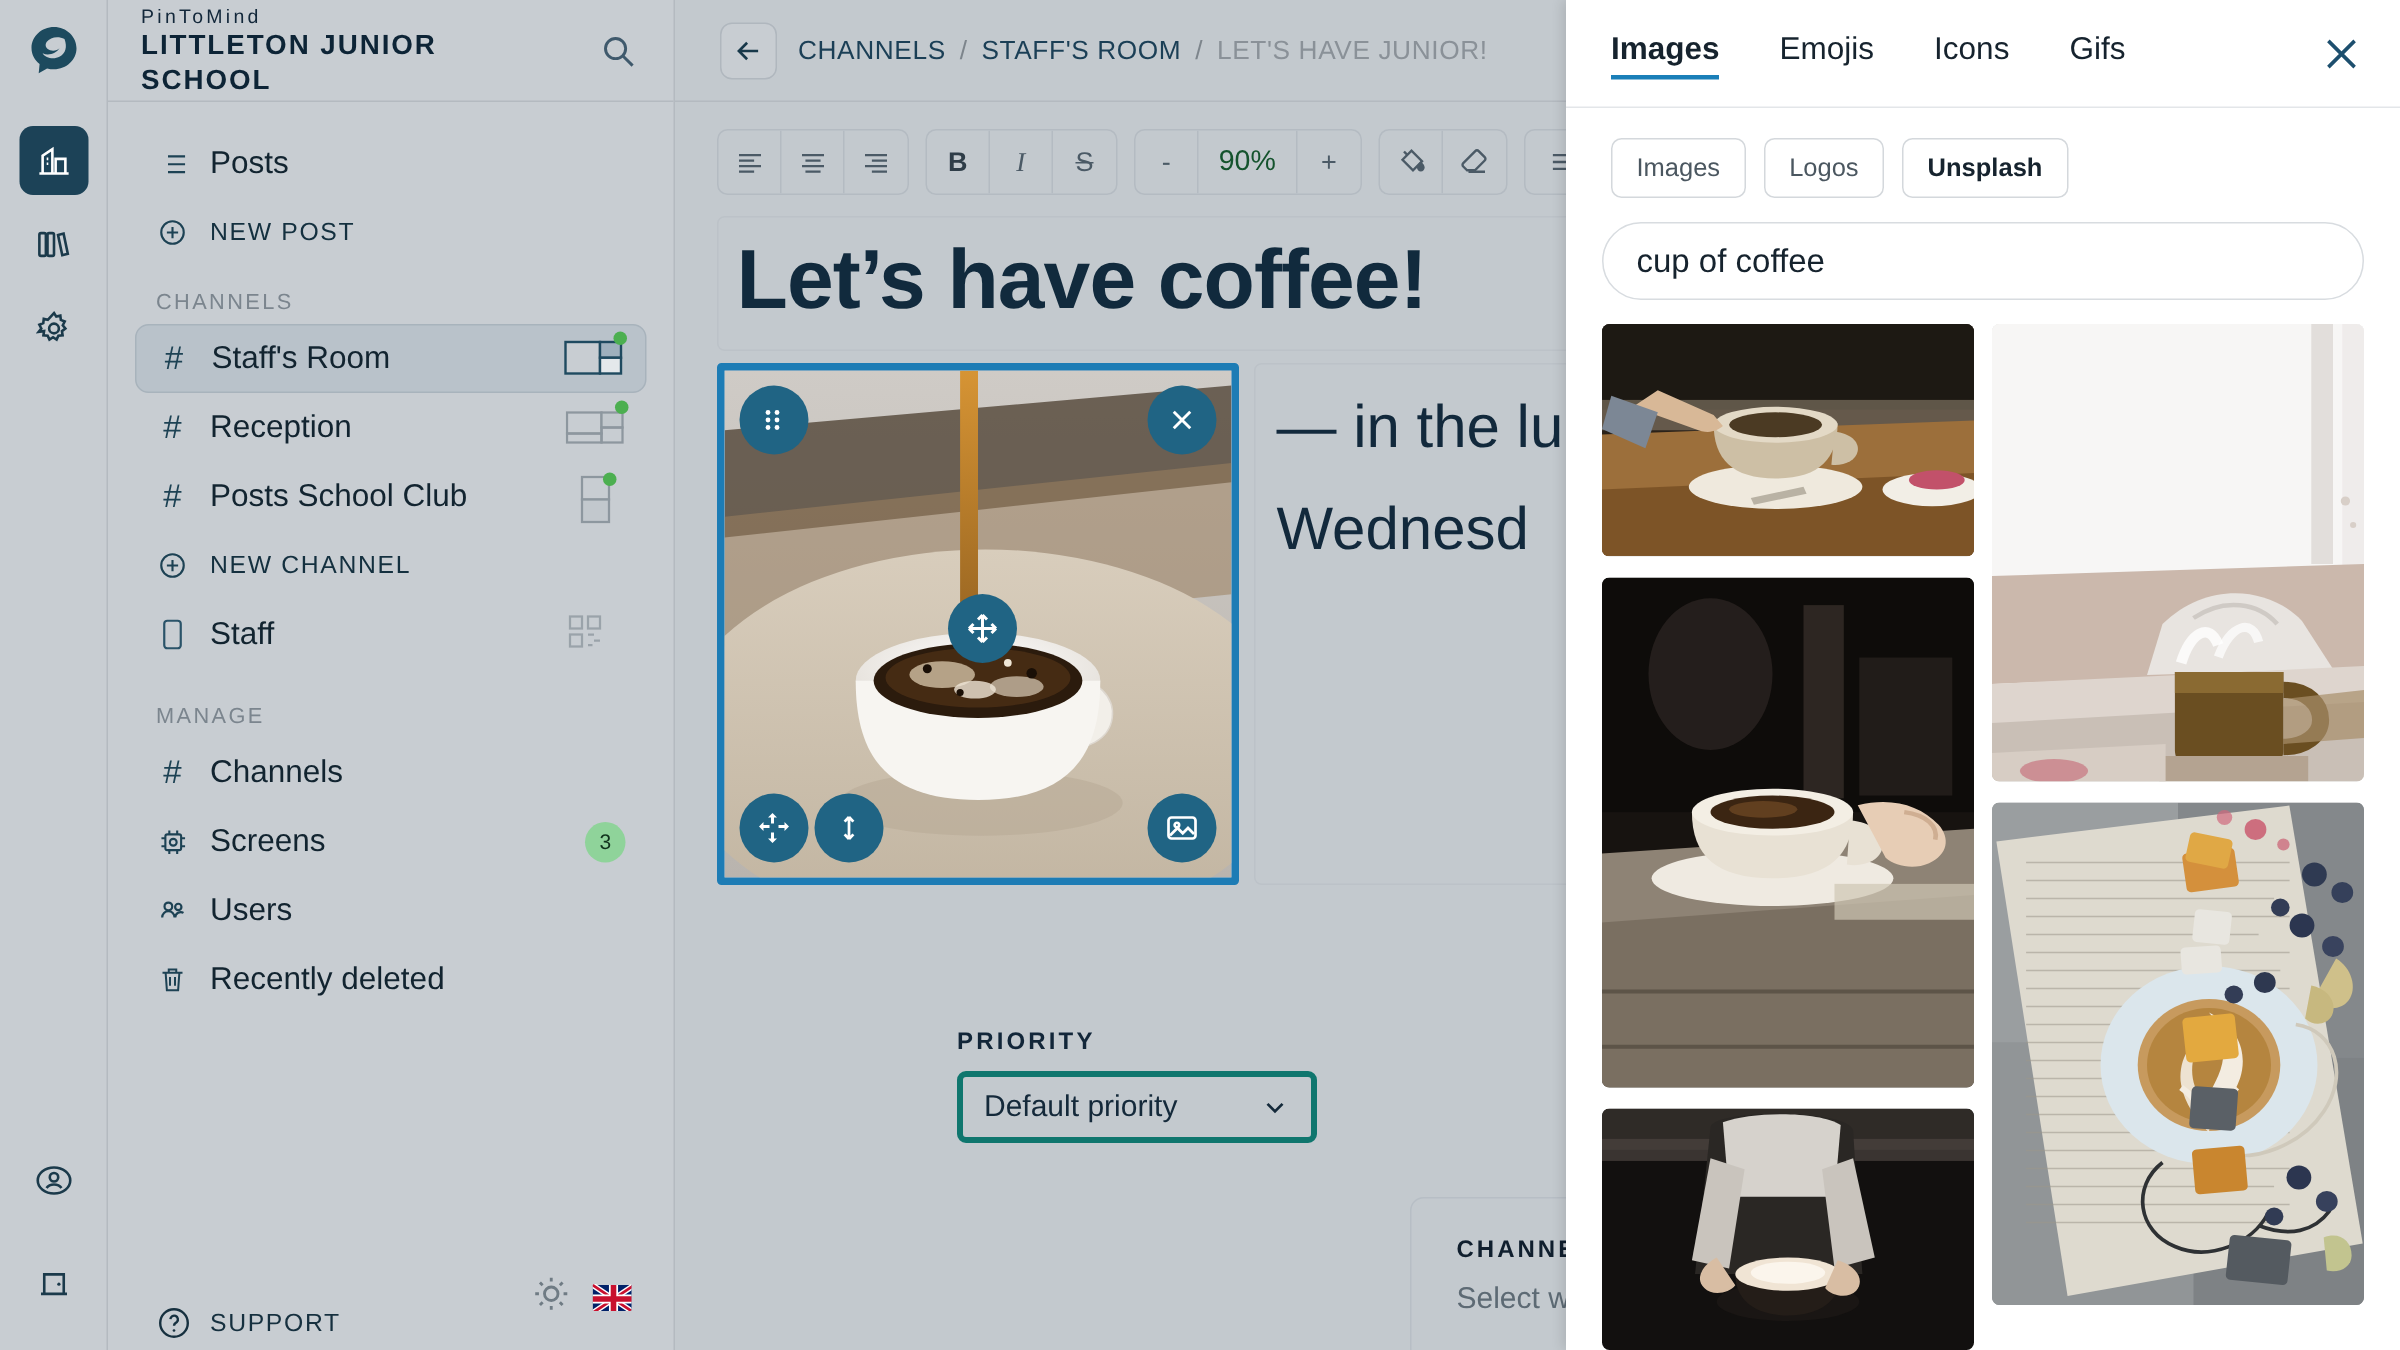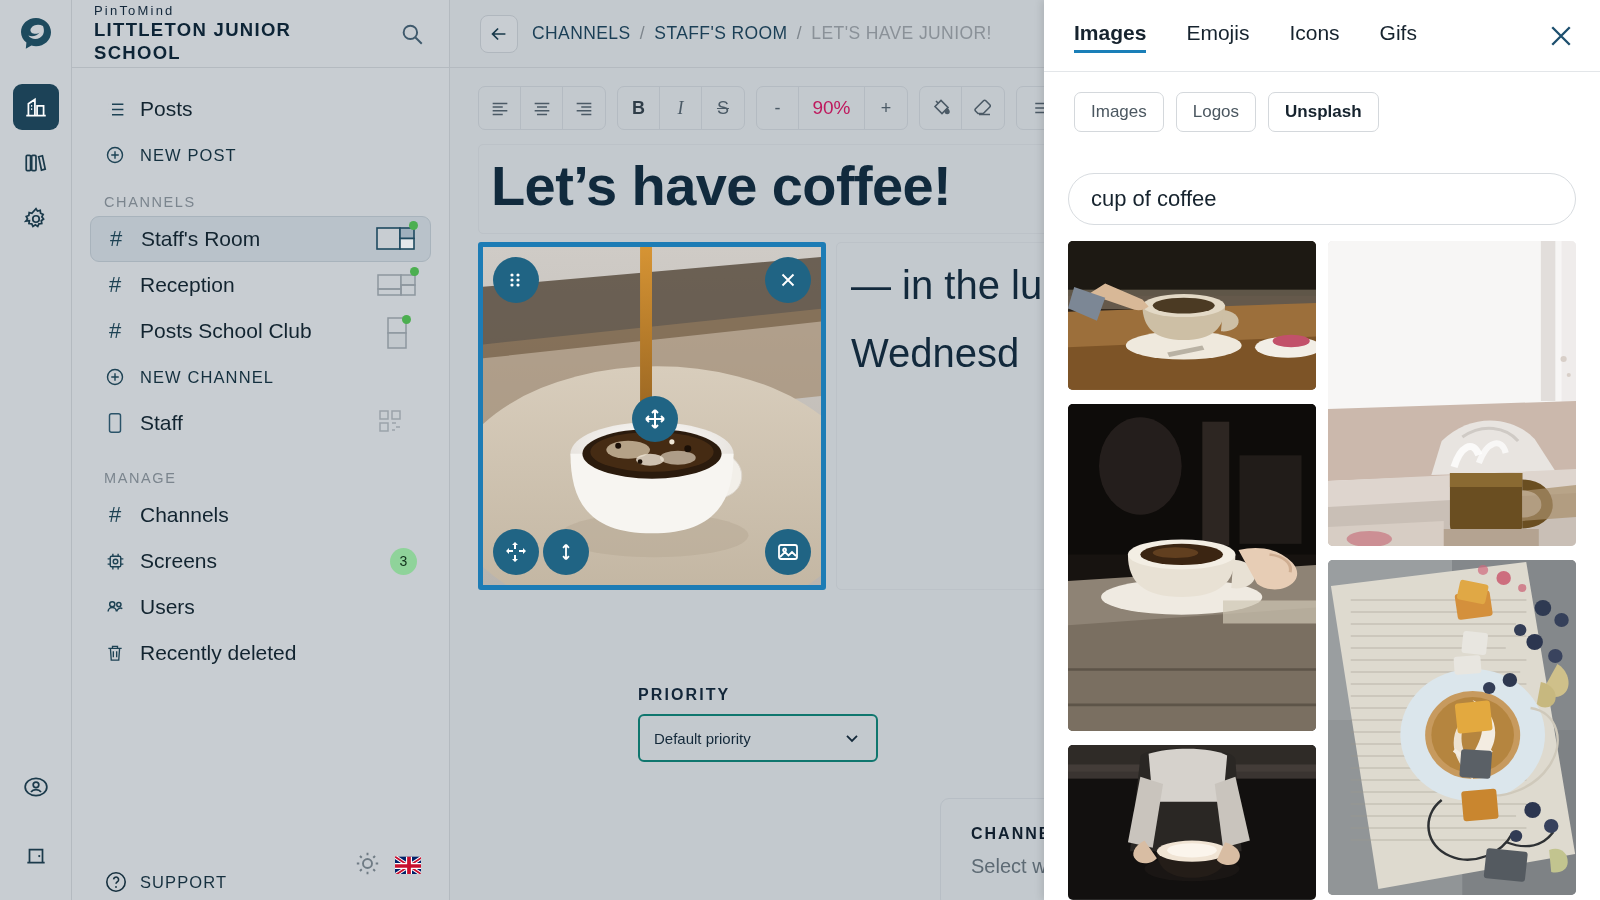--- a/index.html
+++ b/index.html
@@ -99,21 +99,21 @@
   .crumb-sep { color: #7d858c; margin: 0 4px; }
   .crumb-cur { color: #8a9198; }
 
   .toolbar { display: flex; align-items: center; gap: 11px; padding: 18px 0 0 28px; }
   .tgroup { display: flex; border: 1px solid #b4bbc2; border-radius: 7px; overflow: hidden; height: 44px; }
   .tbtn {
     min-width: 42px; height: 42px; display: flex; align-items: center; justify-content: center;
     color: #4b5a66; font-size: 18px; border-right: 1px solid #b4bbc2;
   }
   .tbtn:last-child { border-right: none; }
-  .tbtn.wide { min-width: 66px; font-size: 19px; color: #be185d; }
+  .tbtn.wide { min-width: 66px; font-size: 19px; color: #14532d; }
 
   .title-field {
     margin: 14px 28px 0 28px; border: 1px solid #bcc2c8; border-radius: 5px;
     padding: 6px 12px 12px 12px; background: transparent;
   }
   .title-field .txt {
     font-size: 56px; font-weight: 700; color: #112a3d; letter-spacing: -0.6px; line-height: 70px; white-space: nowrap;
   }
 
   .editor-row { display: flex; gap: 10px; padding: 8px 0 0 28px; }
@@ -141,22 +141,22 @@
   .lower { padding: 96px 0 0 28px; display: flex; gap: 0; }
   .field-label {
     font-size: 16px; font-weight: 700; letter-spacing: 2.1px; color: #122639; margin-bottom: 10px;
   }
   .stepper { display: flex; border: 1px solid #bcc2c8; border-radius: 6px; overflow: hidden; height: 48px; width: 176px; }
   .step-btn { width: 50px; display: flex; align-items: center; justify-content: center; border-right: 1px solid #bcc2c8; color: #16303f; }
   .step-btn.last { border-right: none; border-left: 1px solid #bcc2c8; }
   .step-val { flex: 1; display: flex; align-items: center; justify-content: center; font-size: 22px; color: #17303f; }
   .sec-lbl { text-align: center; width: 176px; font-size: 18px; color: #3b4a55; margin-top: 8px; }
   .sel-box {
-    width: 240px; height: 48px; border: 2px solid #0f766e; border-radius: 6px;
-    display: flex; align-items: center; padding: 0 14px; font-size: 15px; color: #14293a;
+    width: 240px; height: 48px; border: 4px solid #0f766e; border-radius: 6px;
+    display: flex; align-items: center; padding: 0 14px; font-size: 20px; color: #14293a;
     justify-content: space-between;
   }
 
   .channels-card {
     position: absolute; left: 490px; top: 798px; right: -200px;
     border: 1px solid #b7bec5; border-radius: 9px; padding: 26px 30px;
     background: transparent;
   }
   .channels-card h4 { font-size: 16px; letter-spacing: 2px; color: #101f2e; margin-bottom: 8px; }
   .channels-card p { font-size: 20px; color: #5d6a74; line-height: 30px; white-space: nowrap; }
@@ -179,21 +179,21 @@
   .panel-close { margin-left: auto; color: #1d4f6e; display: flex; align-items: center; }
   .chips { display: flex; gap: 12px; padding: 20px 30px 0 30px; }
   .chip {
     border: 1px solid #d4d8dc; border-radius: 7px; padding: 9px 16px;
     font-size: 17px; color: #4b5760; background: #fff;
   }
   .chip.active { font-weight: 700; color: #16232e; }
   .search-wrap { padding: 16px 24px 0 24px; }
   .search-in {
     height: 52px; border: 1px solid #d8dce0; border-radius: 26px;
-    display: flex; align-items: center; padding: 0 22px; font-size: 22px; color: #16232e; margin-top: 25px;
+    display: flex; align-items: center; padding: 0 22px; font-size: 22px; color: #16232e;
   }
   .grid {
     flex: 1; display: flex; gap: 12px; padding: 16px 24px 0 24px; overflow: hidden;
   }
   .col { flex: 1; display: flex; flex-direction: column; gap: 14px; }
   .thumb { width: 100%; border-radius: 5px; overflow: hidden; position: relative; background: #ddd; }
 </style>
 </head>
 <body>
 

